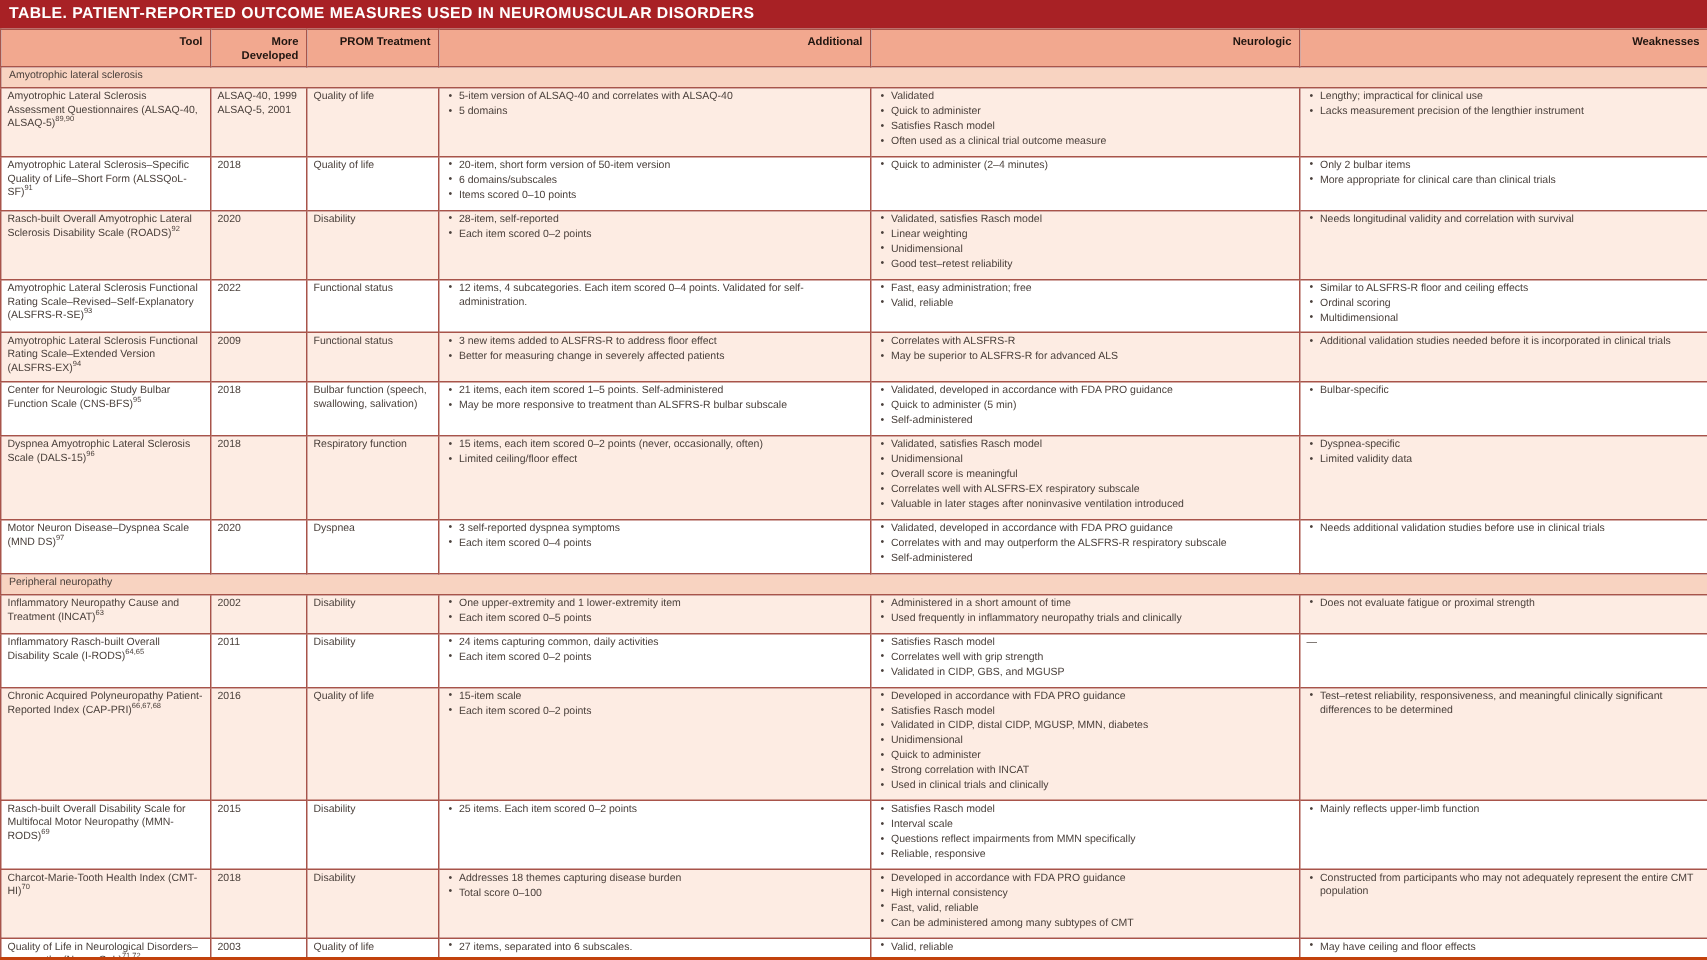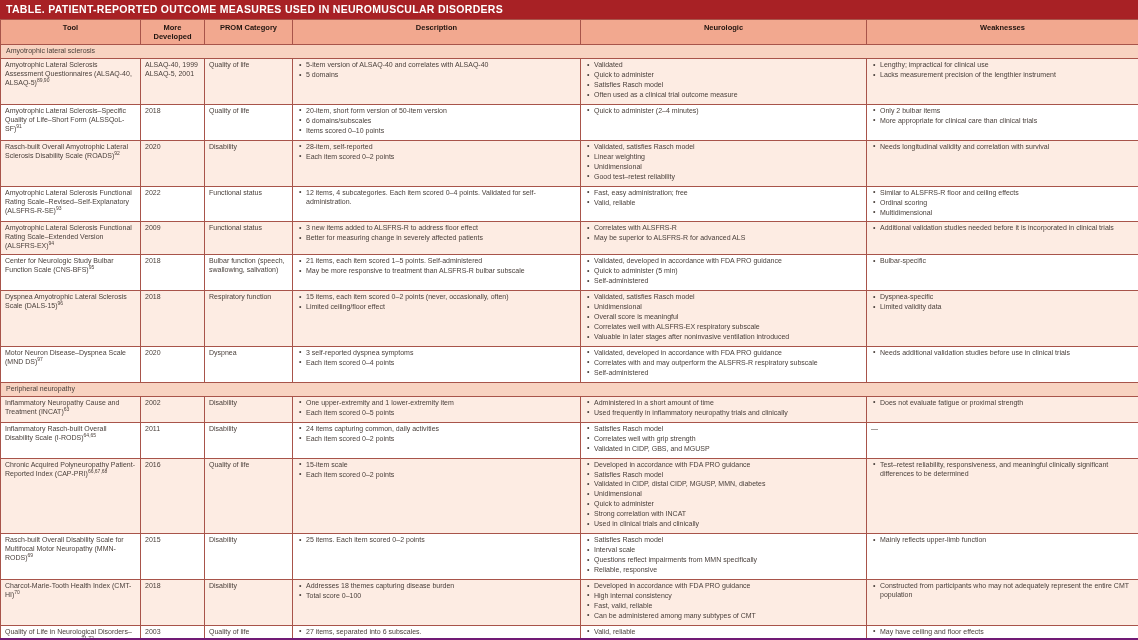--- a/index.html
+++ b/index.html
@@ -2,21 +2,21 @@
 <html><head>
 <meta charset="utf-8">
 <style>
   html,body { margin:0; padding:0; }
   body {
     width:1138px; height:640px; overflow:hidden;
     background:#ffffff;
     font-family:"Liberation Sans", sans-serif;
     -webkit-font-smoothing:antialiased;
   }
-  .figure { width:1138px; height:640px; overflow:hidden; border-bottom:2px solid #701a75; box-sizing:border-box; }
+  .figure { width:1138px; height:640px; overflow:hidden; border-bottom:2px solid #c2410c; box-sizing:border-box; }
   .title-bar {
     background:#a82125; color:#ffffff;
     font-weight:bold; font-size:10.5px; letter-spacing:.3px;
     padding:3px 6px 4px 6px;
   }
   table.prom {
     border-collapse:collapse; table-layout:fixed;
     width:1138px;
     font-size:7px; line-height:1.28; color:#4b413c;
   }
@@ -27,21 +27,21 @@
   table.prom col.c-str  { width:286px; }
   table.prom col.c-weak { width:272px; }
   table.prom th, table.prom td {
     border:1px solid #a8544a;
     vertical-align:top;
     padding:2px 5px 3px 4px;
     overflow:hidden;
   }
   table.prom th {
     background:#f2a88f; color:#201510;
-    text-align:center; font-size:7.5px; font-weight:bold;
+    text-align:right; font-size:7.5px; font-weight:bold;
     padding:2.5px 5px;
   }
   tr.section-row td {
     background:#f8d3c1; color:#4b413c;
     font-size:7px; padding:2px 5px;
   }
   tr.peach td { background:#fdece3; }
   tr.white td { background:#ffffff; }
   .tool-name { }
   sup { font-size:5px; line-height:0; }
@@ -61,22 +61,22 @@
         <col class="c-year">
         <col class="c-cat">
       <col class="c-desc">
         <col class="c-str">
         <col class="c-weak">
     </colgroup>
     <thead>
       <tr id="header-row">
           <th>Tool</th>
           <th>More Developed</th>
-          <th>PROM Category</th>
-          <th>Description</th>
+          <th>PROM Treatment</th>
+          <th>Additional</th>
           <th>Neurologic</th>
           <th>Weaknesses</th>
         </tr>
     </thead>
     <tbody id="table-body">
         <tr class="section-row">
           <td colspan="6">Amyotrophic lateral sclerosis</td>
         </tr>
         <tr class="peach">
           <td><span class="tool-name">Amyotrophic Lateral Sclerosis Assessment Questionnaires (ALSAQ-40, ALSAQ-5)</span><sup>89,90</sup></td>

